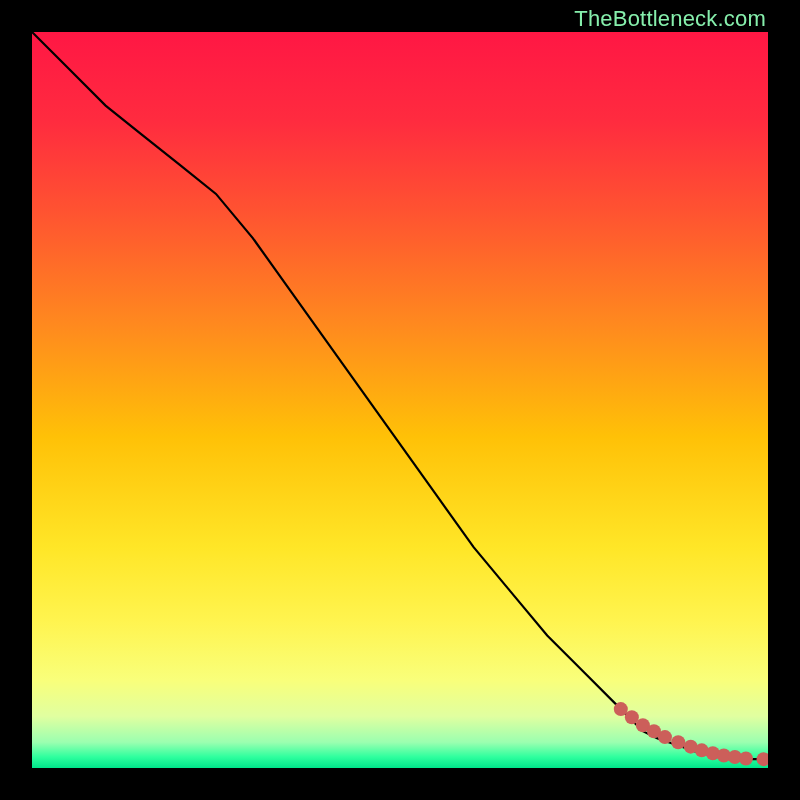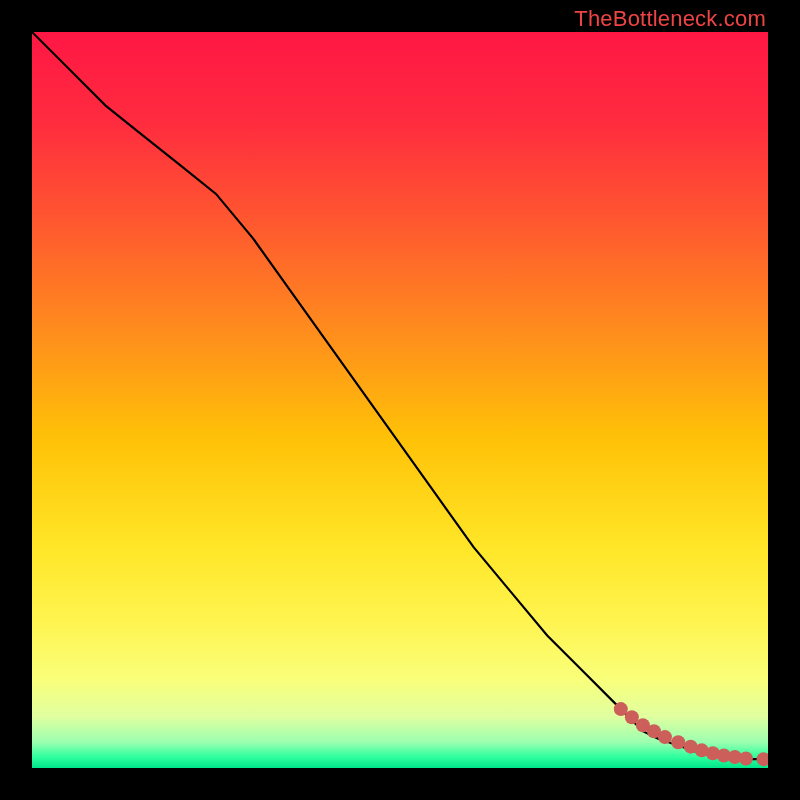--- a/index.html
+++ b/index.html
@@ -26,21 +26,21 @@
     overflow: hidden;
   }
   .gradient {
     position: absolute;
     inset: 0;
   }
   .watermark {
     position: absolute;
     top: 6px;
     right: 34px;
-    color: #ef4444;
+    color: #86efac;
     font-size: 22px;
     letter-spacing: 0.2px;
     font-weight: 400;
     user-select: none;
   }
   svg.overlay {
     position: absolute;
     inset: 0;
   }
 </style>

